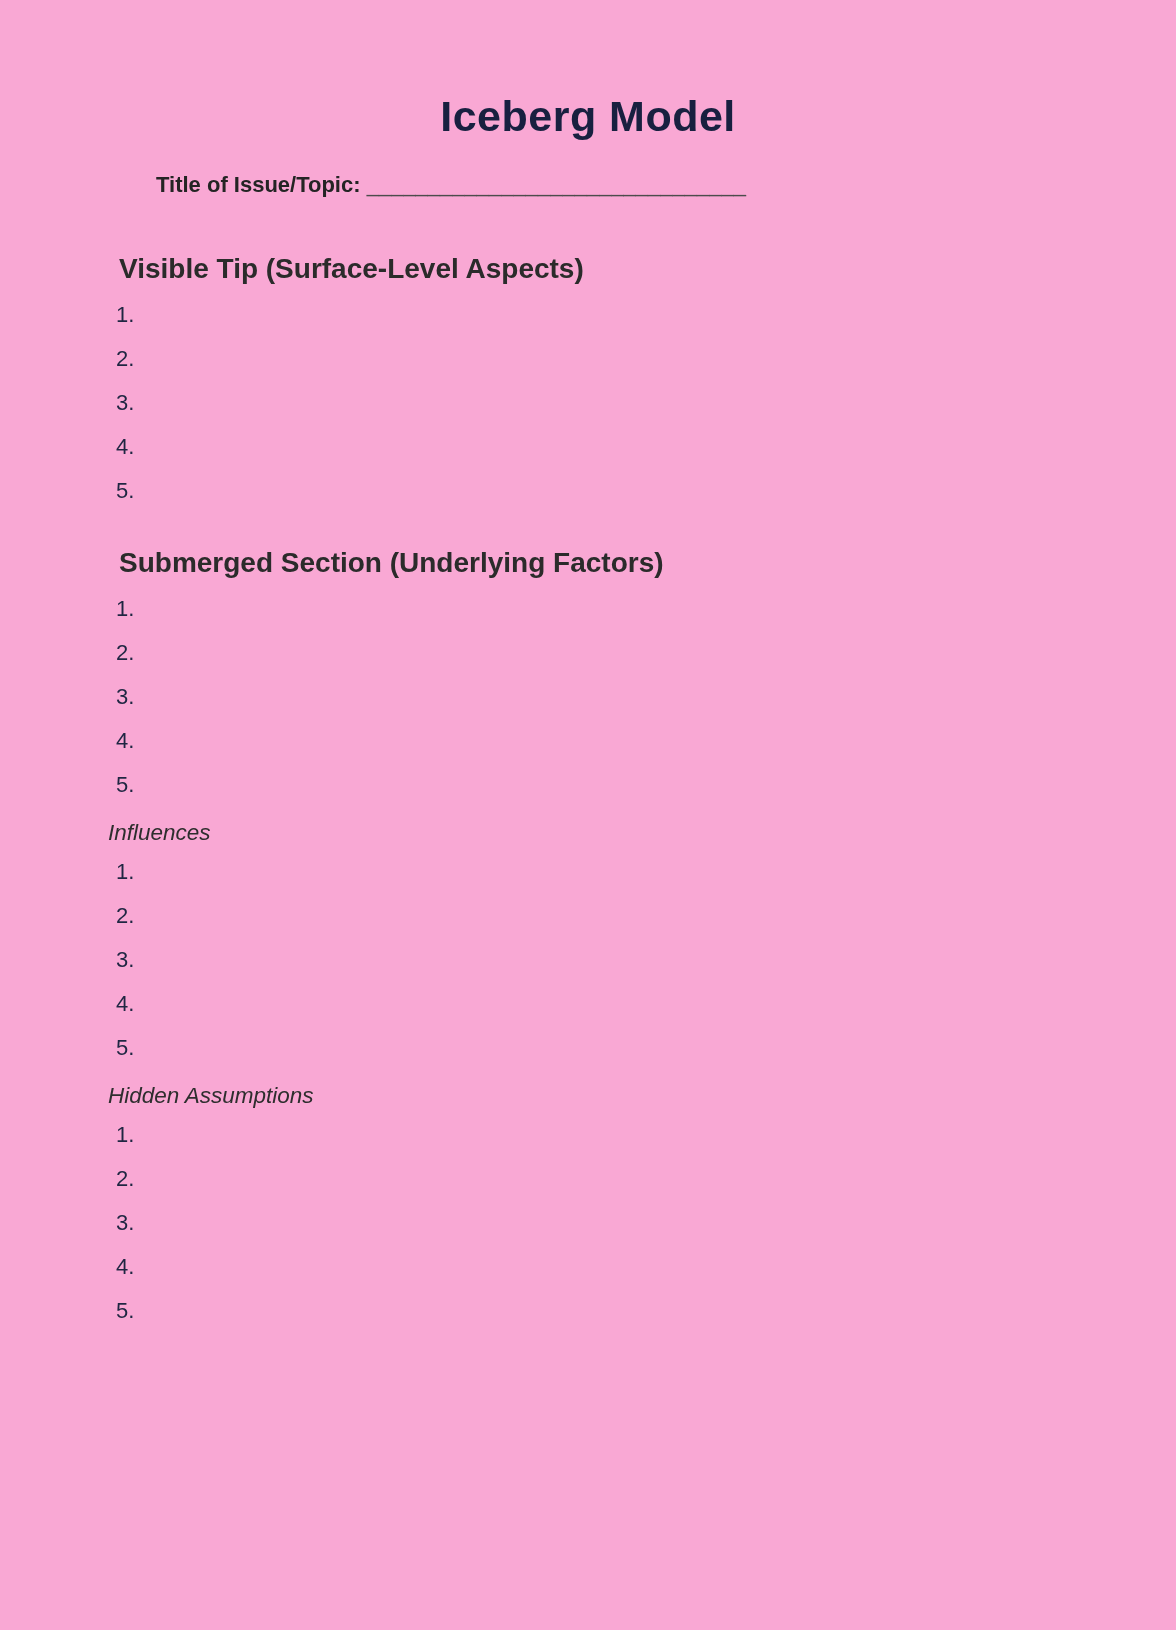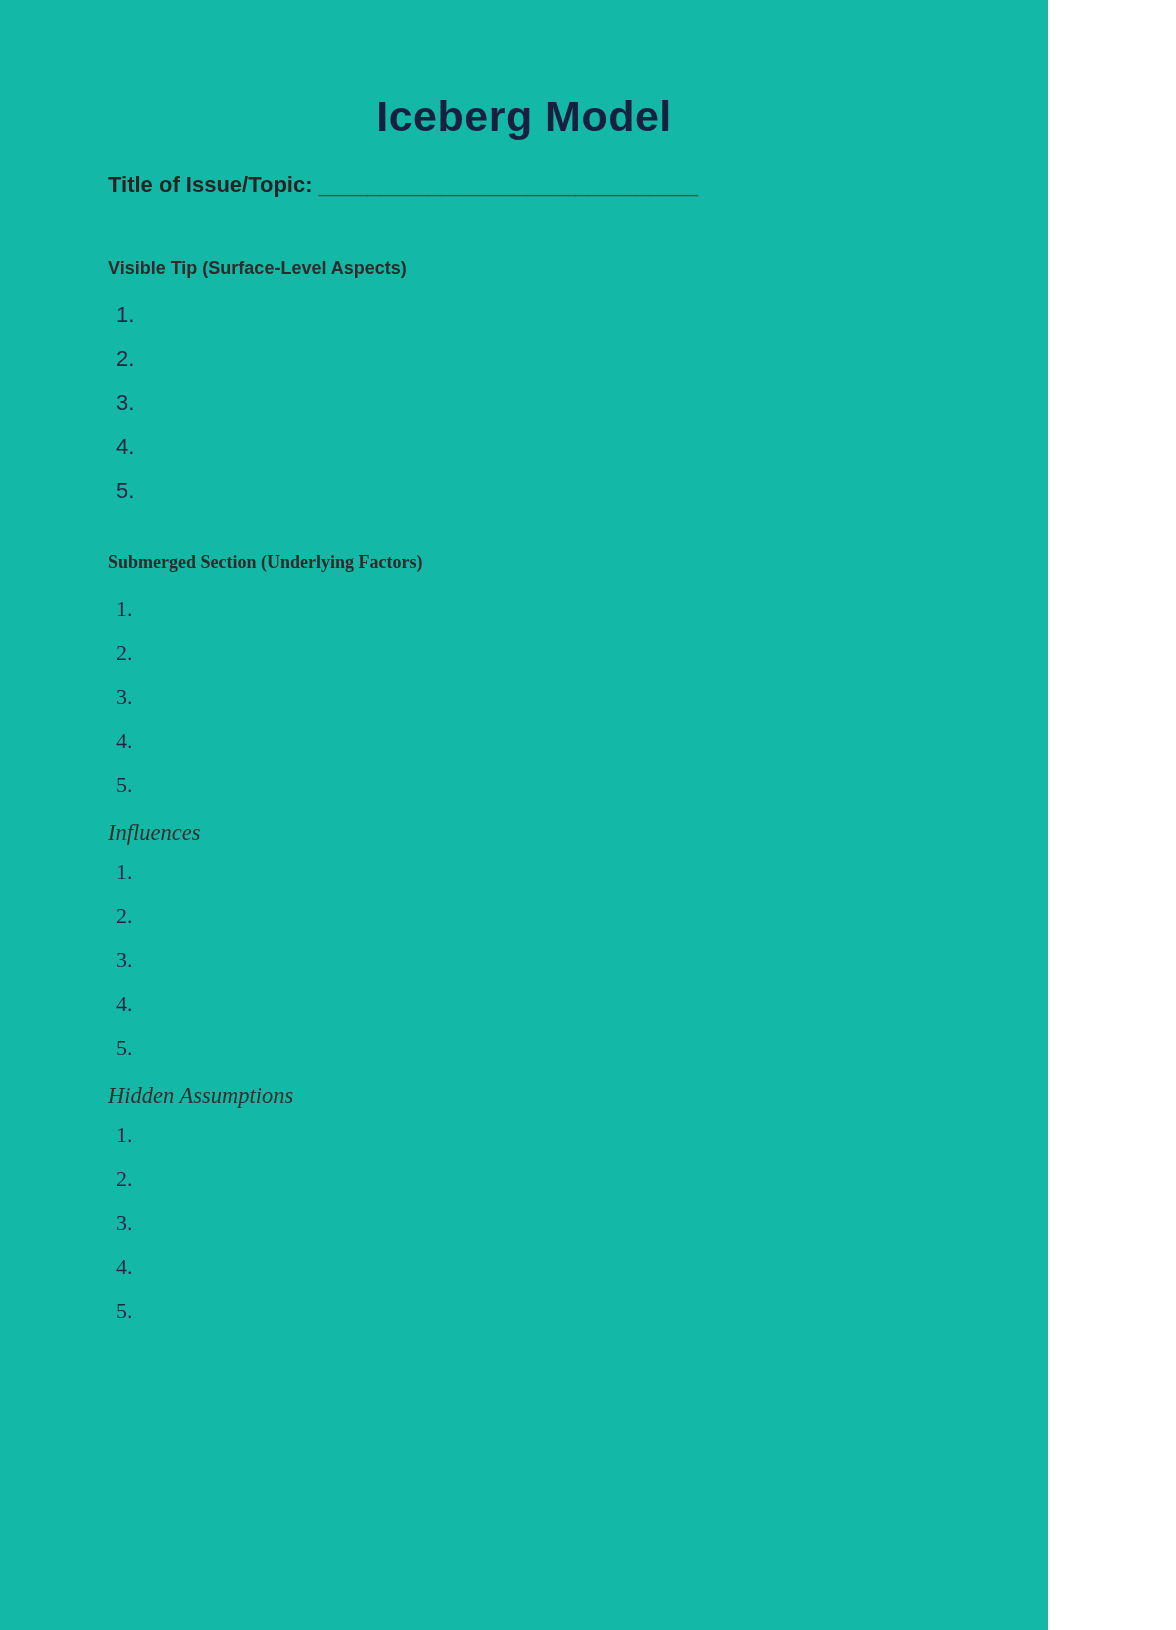--- a/index.html
+++ b/index.html
@@ -14,63 +14,63 @@
     font-family: "Liberation Sans", "DejaVu Sans", sans-serif;
     color: #242424;
     --title-color: #182040;
     --heading-color: #2b2b2b;
     --label-color: #242424;
     --number-color: #1f2642;
     --line-color: #4c4c4c;
     --subsection-color: #2e2e2e;
   }
   .page {
-    width: 1048px;
+    width: 1176px;
     min-height: 1630px;
     padding: 92px 108px 80px 108px;
-    background: #14b8a6;
+    background: #f9a8d4;
   }
   .doc-title {
     margin: 0;
     text-align: center;
     font-size: 43px;
     line-height: 49px;
     font-weight: bold;
     color: var(--title-color);
     letter-spacing: 0.5px;
   }
   .fields {
     margin-top: 31px;
   }
   .field {
     font-size: 22px;
     line-height: 26px;
     margin-bottom: 19px;
     white-space: nowrap;
+    margin-left: 48px;
   }
   .field:last-child { margin-bottom: 0; }
   .field-label {
     font-weight: bold;
     color: var(--label-color);
   }
   .field-line {
     font-weight: normal;
     color: var(--line-color);
   }
   .section {
     margin-top: 57px;
   }
   .section + .section,
   .section:nth-of-type(2) {
     margin-top: 46px;
-    font-family: Liberation Serif, serif;
   }
   .section-heading {
-    margin: 0;
-    font-size: 18px;
+    margin: 11px;
+    font-size: 28px;
     line-height: 27px;
     font-weight: bold;
     color: var(--heading-color);
   }
   .subsection-title {
     margin: 22px 0 0 0;
     font-size: 22.5px;
     line-height: 27px;
     font-weight: normal;
     font-style: italic;

